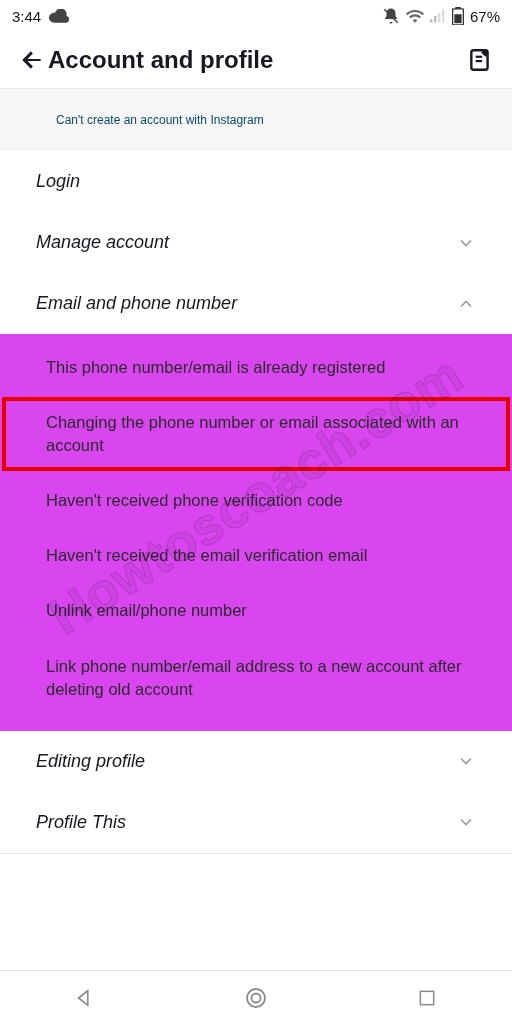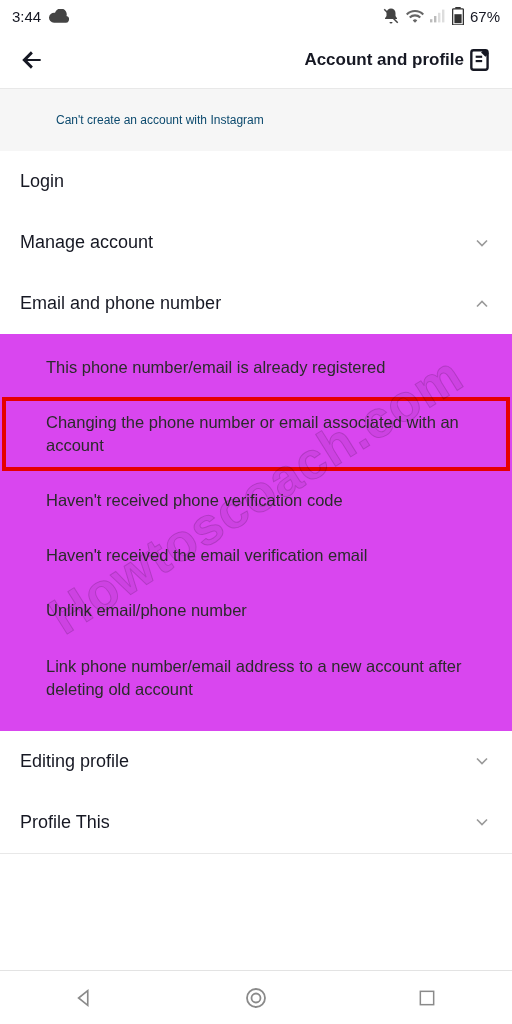--- a/index.html
+++ b/index.html
@@ -2,25 +2,25 @@
 <html><head>
 <meta charset="utf-8">
 <style>
   * { box-sizing: border-box; margin: 0; padding: 0; }
   html, body { width: 512px; height: 1024px; font-family: -apple-system, Helvetica, Arial, sans-serif; background: #fff; color: #161823; overflow: hidden; }
   .statusbar { display:flex; align-items:center; justify-content:space-between; height:32px; padding:0 12px; font-size:15px; font-weight:500; }
   .statusbar .left { display:flex; gap:8px; }
   .statusbar .right { display:flex; align-items:center; gap:6px; }
   .ic { display:inline-flex; align-items:center; justify-content:center; }
   .header { display:flex; align-items:center; justify-content:space-between; height:56px; padding:0 16px; }
-  .header .title { font-size:17px; font-weight:700; flex:1; text-align:right; }
+  .header .title { font-size:24px; font-weight:700; flex:1; text-align:left; }
   .back-btn { width:32px; height:32px; display:flex; align-items:center; justify-content:center; }
   .note-btn { width:32px; height:32px; display:flex; align-items:center; justify-content:center; }
   .divider { height:1px; background:#e8e8e8; }
-  .row { display:flex; align-items:center; justify-content:space-between; padding:20px 20px; background:#fff; font-size:18px; }
+  .row { display:flex; align-items:center; justify-content:space-between; padding:20px 36px; background:#fff; font-size:18px;font-style:italic; }
   .row.collapsible { cursor:pointer; }
   .chev { width:20px; height:20px; display:flex; align-items:center; justify-content:center; color:#9a9a9a; }
   .subpanel { background:#d946ef; padding:6px 0 14px 0; }
   .subitem { padding:16px 26px 16px 46px; font-size:16.5px; color:#2b2b2b; line-height:1.4; }
   .subitem.highlighted { outline:4px solid #e60000; outline-offset:-6px; }
   .banner { background:#f6f6f6; padding:24px 20px 24px 56px; font-size:12px; color:#0c4a6e; }
   .navbar { position:absolute; left:0; right:0; bottom:0; height:54px; border-top:1px solid #e3e3e3; display:flex; align-items:center; justify-content:space-around; background:#fff; }
   .navbar .nbtn { width:28px; height:28px; display:flex; align-items:center; justify-content:center; color:#7d7d7d; }
   .watermark { position:absolute; left:50%; top:50%; transform:translate(-50%,-60%) rotate(-32deg); font-size:52px; font-weight:700; color:rgba(0,0,0,0.05); pointer-events:none; white-space:nowrap; -webkit-text-stroke:1px rgba(0,0,0,0.16); letter-spacing:1px; }
   .content { height: calc(1024px - 32px - 54px); overflow:hidden; position:relative; }

